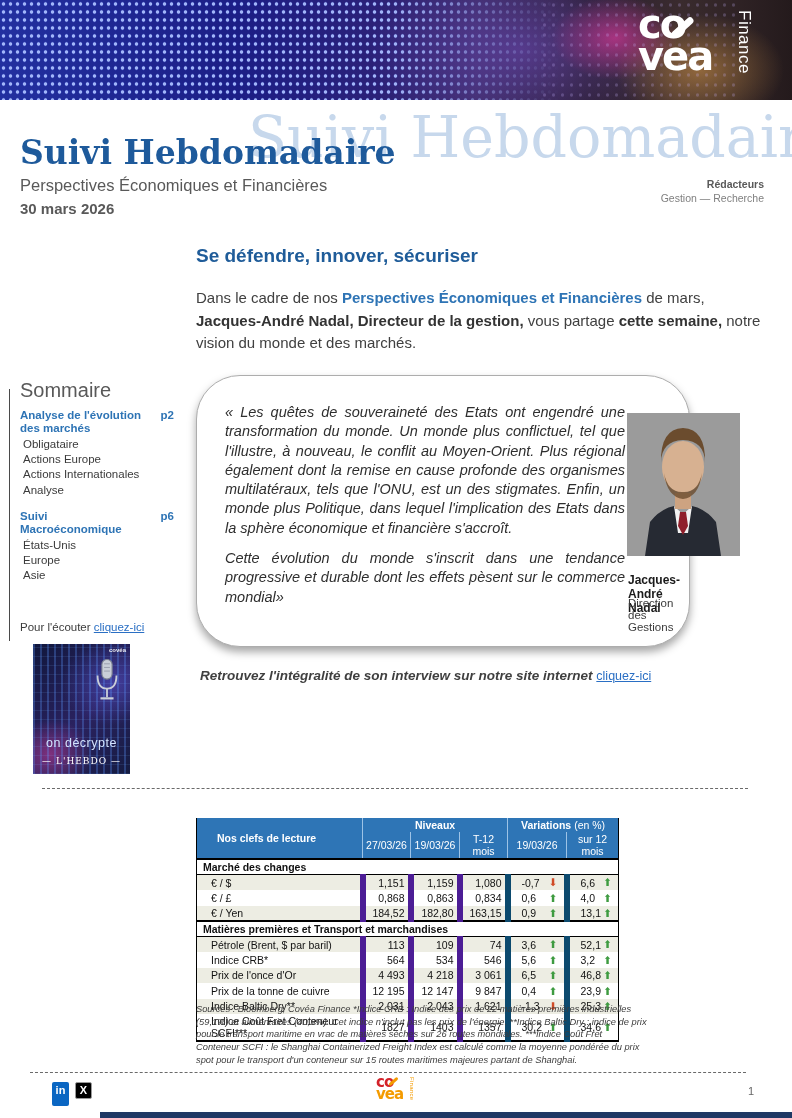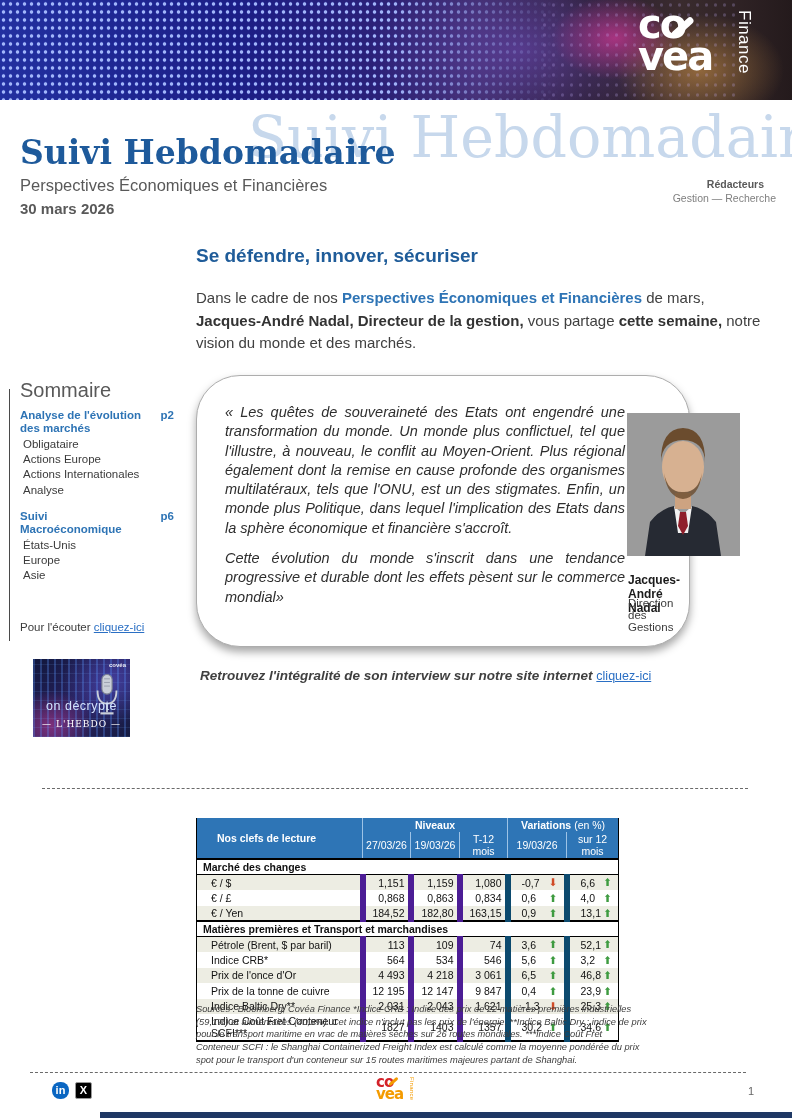--- a/index.html
+++ b/index.html
@@ -27,45 +27,45 @@
   .cv-logo .txt { font-family:"DejaVu Sans", sans-serif; font-weight:bold; font-size:40px; line-height:.8; letter-spacing:-2px; }
   .cv-logo .slash { position:absolute; left:31px; top:16px; width:27px; height:7px; background:#fff; border-radius:4px; transform:rotate(-42deg); }
   .cv-logo .fin { position:absolute; left:96px; top:2px; font-size:17px; letter-spacing:.5px; writing-mode:vertical-rl; height:86px; }
 
   
   .watermark { position:absolute; left:248px; top:104px; font-family:"DejaVu Serif", serif; font-size:57px; color:#c7d8ec; white-space:nowrap; z-index:1; }
   .main-title { position:absolute; left:20px; top:133px; font-family:"DejaVu Serif", serif; font-weight:bold; font-size:33px; color:#1e5a9b; z-index:2; }
   .subtitle { position:absolute; left:20px; top:176px; font-size:16.5px; color:#595959; z-index:2; }
   .date-line { position:absolute; left:20px; top:200px; font-size:15px; font-weight:bold; color:#595959; z-index:2; }
   .redacteurs { position:absolute; right:28px; top:178px; font-size:10.5px; font-weight:bold; color:#595959; text-align:right; z-index:2; }
-  .redacteurs-val { position:absolute; right:16px; top:192px; font-size:10.5px; color:#7f7f7f; text-align:right; z-index:2;margin-left:28px; }
+  .redacteurs-val { position:absolute; right:28px; top:192px; font-size:10.5px; color:#7f7f7f; text-align:right; z-index:2;margin-left:28px; }
 
   
   .headline { position:absolute; left:196px; top:245px; font-size:19px; font-weight:bold; color:#1f5c99; }
   .intro { position:absolute; left:196px; top:287px; width:576px; font-size:15px; line-height:1.5; color:#404040; }
   .intro .blue-b { color:#2e74b5; font-weight:bold; }
   .intro b { color:#333; }
 
   
   .side-rule { position:absolute; left:9px; top:389px; width:1px; height:252px; background:#4a4a4a; }
   .sommaire-h { position:absolute; left:20px; top:379px; font-size:20px; color:#595959; }
   .toc { position:absolute; left:20px; top:407px; width:154px; font-size:11.5px; line-height:1.16; }
   .toc-sec { display:flex; justify-content:space-between; margin-top:2px; }
   .toc-sec .t { color:#2e74b5; font-weight:bold; width:126px; }
   .toc-sec .pg { color:#2e74b5; font-weight:bold; }
   .toc-items { margin:1px 0 12px 3px; color:#3b3b3b; }
   .toc-items div { padding:1px 0; }
   .podcast-note { position:absolute; left:20px; top:565px; width:152px; font-size:11.5px; line-height:1.3; color:#3b3b3b; }
   .listen { position:absolute; left:20px; top:621px; font-size:11.5px; color:#3b3b3b; }
   a.doclink { color:#2a6fc4; text-decoration:underline; cursor:pointer; }
-  .cover { position:absolute; left:33px; top:644px; width:97px; height:78px; overflow:hidden;
+  .cover { position:absolute; left:33px; top:644px; width:97px; height:130px; overflow:hidden;
     background:
       radial-gradient(60px 50px at 18% 85%, rgba(255,70,170,.4), transparent 70%),
       radial-gradient(70px 60px at 80% 30%, rgba(90,90,220,.5), transparent 70%),
-      linear-gradient(135deg,#10173c 0%, #2b2260 55%, #141b40 100%); margin-top: 15px; }
+      linear-gradient(135deg,#10173c 0%, #2b2260 55%, #141b40 100%); }
   .cover .bars { position:absolute; inset:0;
     background-image:repeating-linear-gradient(90deg, rgba(90,150,255,.3) 0 2px, transparent 2px 7px),
                      repeating-linear-gradient(0deg, rgba(120,180,255,.12) 0 1px, transparent 1px 9px); }
   .cover .mini-logo { position:absolute; right:4px; top:3px; color:#fff; font-size:6px; font-weight:bold; line-height:1; opacity:.9; }
   .cover .ct { position:absolute; left:0; right:0; bottom:24px; text-align:center; color:#d3e4ff; font-size:12.5px; letter-spacing:.5px; }
   .cover .cs { position:absolute; left:0; right:0; bottom:8px; text-align:center; color:#fff; font-family:"DejaVu Serif",serif; font-size:9px; letter-spacing:1px; }
   .cover svg { position:absolute; right:8px; top:14px; }
 
   
   .bubble { position:absolute; left:196px; top:375px; width:494px; height:272px; background:#fff;
@@ -102,21 +102,21 @@
   tr.data td { height:15.5px; }
   .varcell { display:flex; justify-content:space-between; align-items:center; padding:0 3px 0 8px; }
   .arr { font-family:"DejaVu Sans", sans-serif; font-size:10.5px; line-height:1; }
   .arrow-up { color:#3e9b40; }
   .arrow-down { color:#d04b27; }
 
   .sources { position:absolute; left:196px; top:1003px; width:452px; font-size:9.3px; font-style:italic; color:#3d3d3d; line-height:1.36; }
 
   
   .divider2 { position:absolute; left:30px; top:1072px; width:716px; border-top:1.6px dashed #6a6a6a; }
-  .li-icon { position:absolute; left:52px; top:1082px; width:17px; height:17px; background:#0a66c2; border-radius:8px;
+  .li-icon { position:absolute; left:52px; top:1082px; width:17px; height:24px; background:#0a66c2; border-radius:2px;
     color:#fff; font-size:11px; font-weight:bold; text-align:center; line-height:17px; cursor:pointer; }
   .x-icon { position:absolute; left:75px; top:1082px; width:17px; height:17px; background:#000; border:1px solid #9a9a9a; border-radius:2px;
     color:#fff; font-size:11px; font-weight:bold; text-align:center; line-height:15px; cursor:pointer; }
   .f-logo { position:absolute; left:376px; top:1076px; width:46px; height:34px; }
   .f-logo .txt { font-family:"DejaVu Sans", sans-serif; font-weight:bold; font-size:15px; line-height:.8; letter-spacing:-1px; }
   .f-logo .l1 { color:#d3222a; }
   .f-logo .l2 { color:#f49b00; }
   .f-logo .slash { position:absolute; left:12px; top:4px; width:11px; height:3px; background:#f49b00; border-radius:2px; transform:rotate(-42deg); }
   .f-logo .fin { position:absolute; left:33px; top:1px; font-size:6px; color:#f49b00; writing-mode:vertical-rl; height:32px; letter-spacing:.3px; }
   .page-num { position:absolute; right:38px; top:1085px; font-size:11px; color:#666; }

